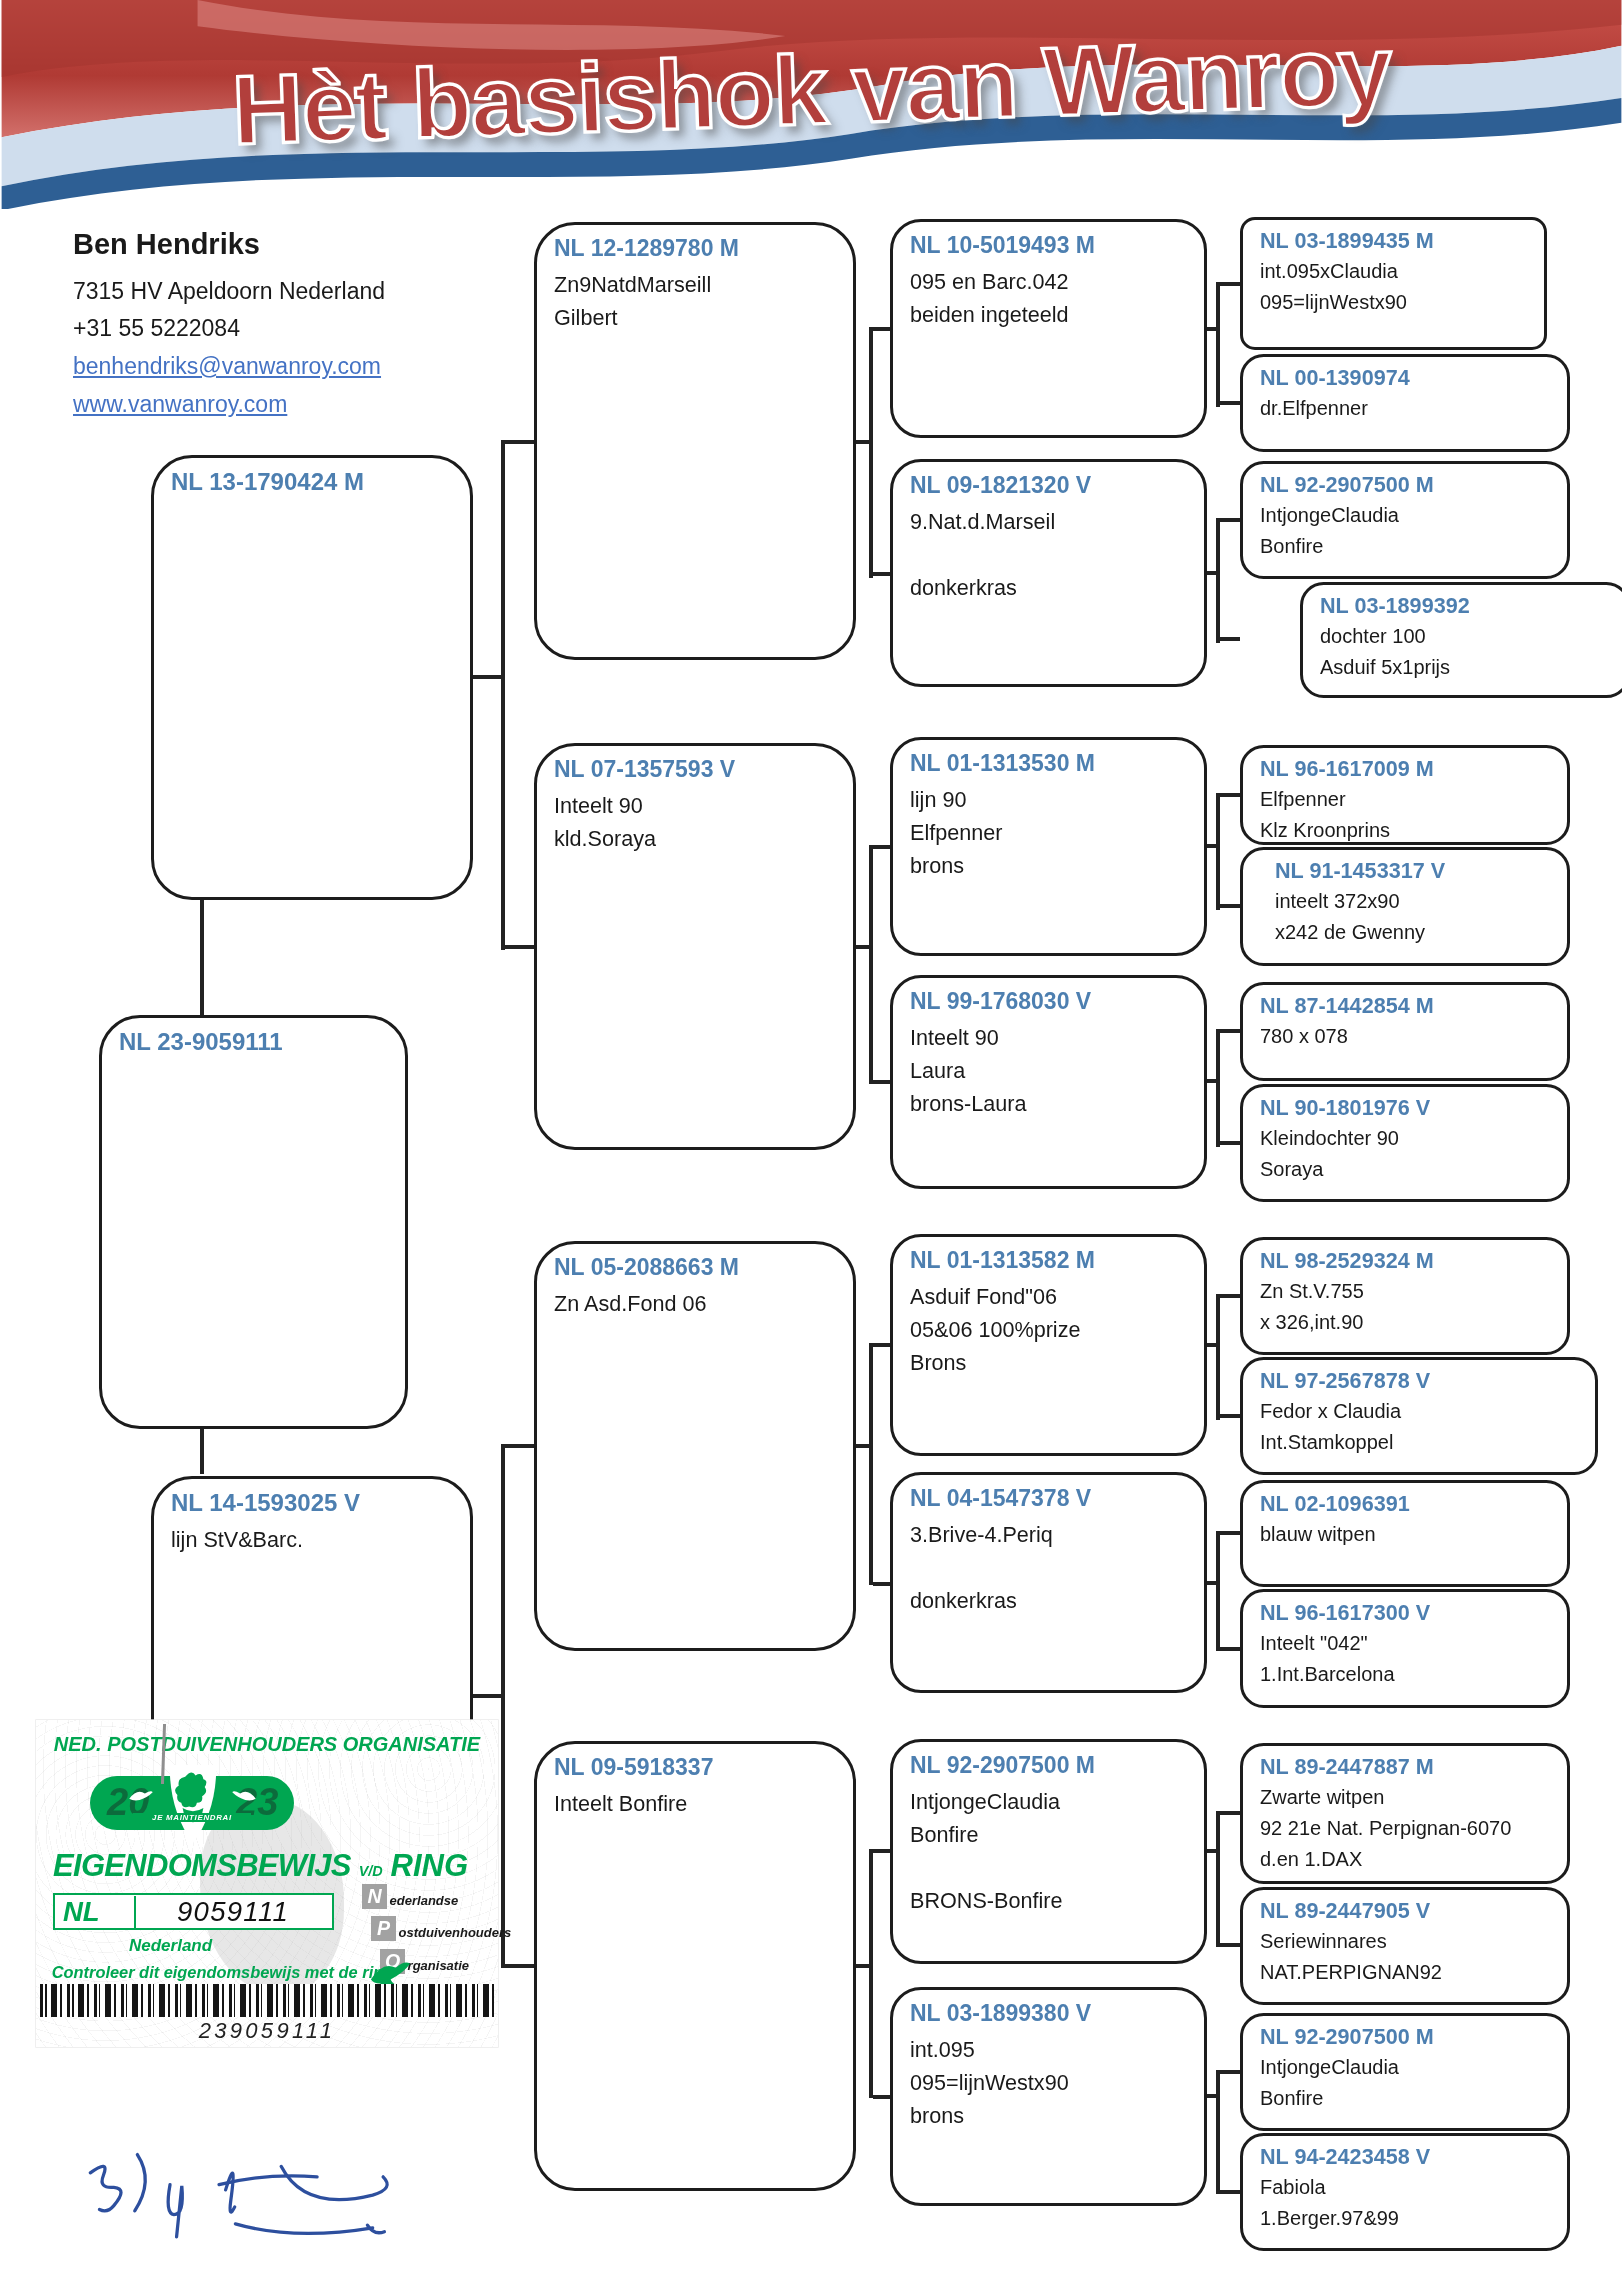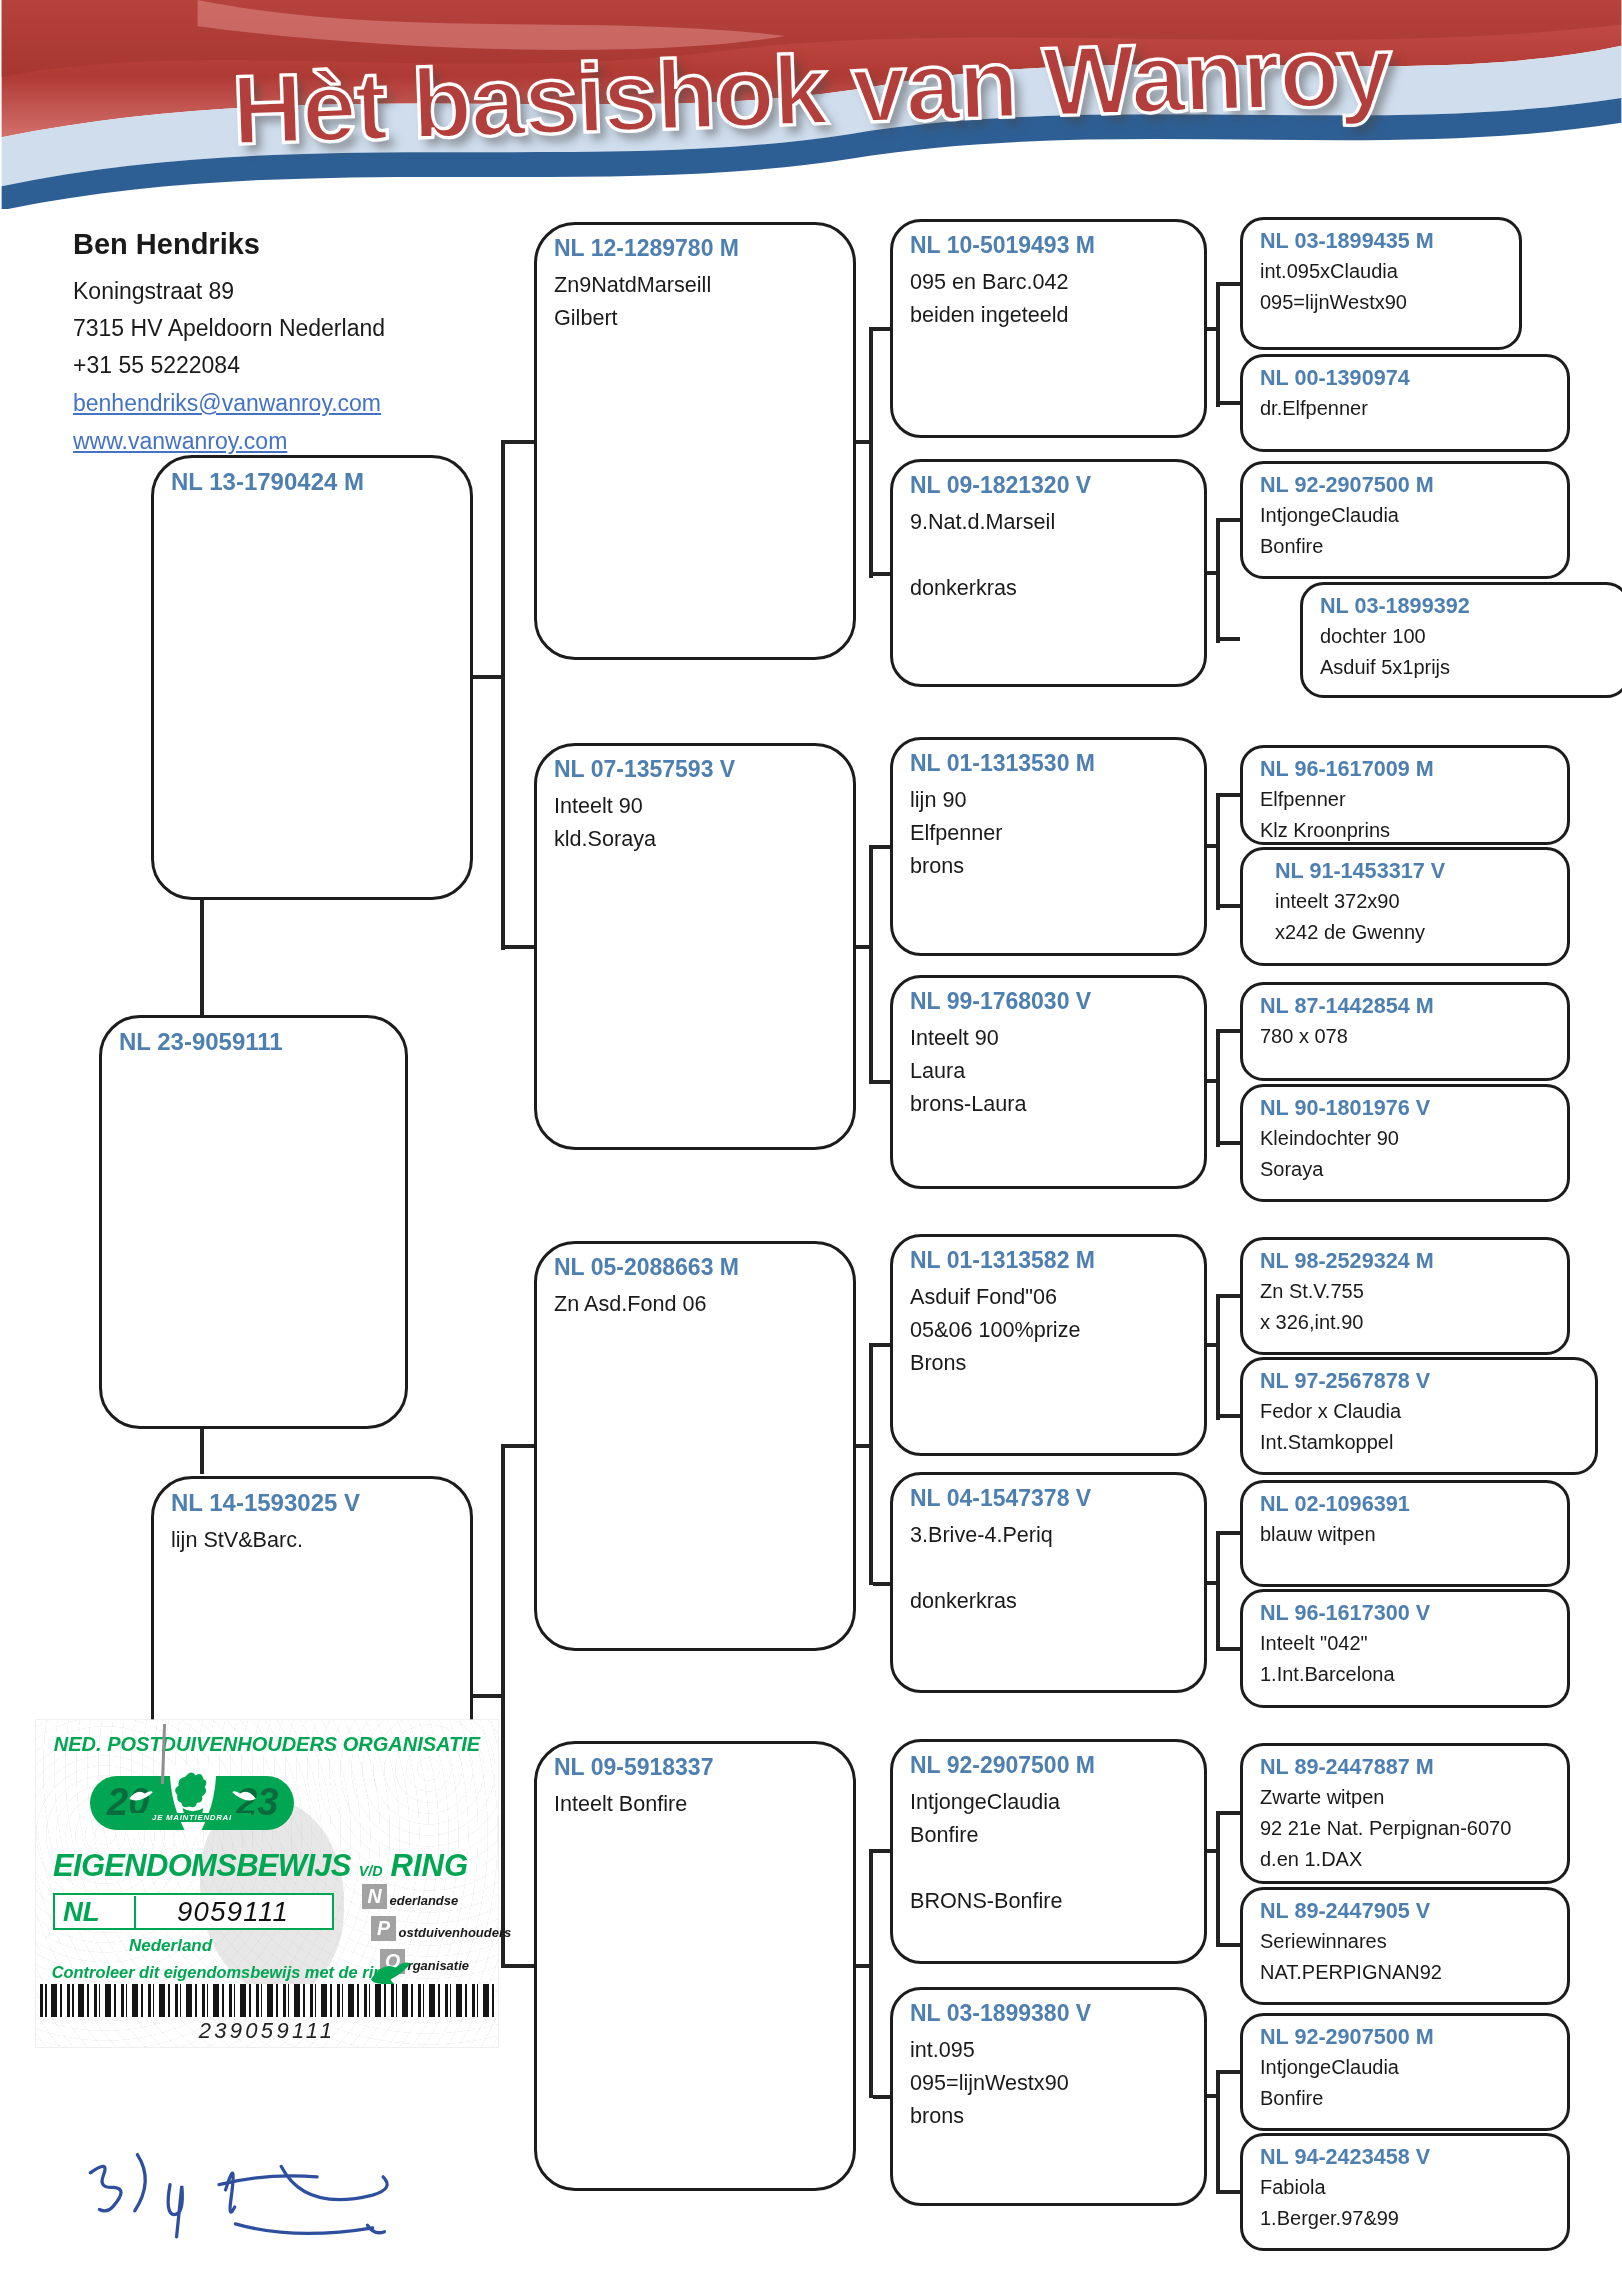--- a/index.html
+++ b/index.html
@@ -98,21 +98,20 @@
     <path d="M0,0 H2480 V38 C2000,92 1500,28 1100,78 C700,128 300,58 0,118 Z" fill="#a2332d" opacity="0.5"></path>
     <path d="M300,0 C600,60 900,20 1200,55 C1000,90 600,80 300,40 Z" fill="#e3928e" opacity="0.5"></path>
     <path d="M0,210 C500,110 950,200 1350,130 C1750,60 2150,140 2480,70 L2480,150 C2100,210 1700,140 1300,205 C900,268 450,190 0,285 Z" fill="#cfdded"></path>
     <path d="M0,285 C450,190 900,268 1300,205 C1700,140 2100,210 2480,150 L2480,188 C2100,248 1700,178 1300,243 C900,306 450,228 0,322 Z" fill="#2e5f94"></path>
   </svg>
   <div class="page-title">Hèt basishok van Wanroy</div>
 </div>
 
 <div class="owner">
   <div class="name">Ben Hendriks</div>
-  <div class="oline">Koningstraat 89</div>
   <div class="oline">7315 HV Apeldoorn Nederland</div>
   <div class="oline">+31 55 5222084</div>
   <div class="olink">benhendriks@vanwanroy.com</div>
   <div class="olink">www.vanwanroy.com</div>
 </div>
 
 <div class="cline" style="left:200px;top:899px;width:3.9px;height:116px;"></div>
 <div class="cline" style="left:200px;top:1428px;width:3.9px;height:46px;"></div>
 
 <div class="cline" style="left:472px;top:675px;width:29px;height:3.9px;"></div>
@@ -247,21 +246,21 @@
   <div class="bline"></div>
   <div class="bline">BRONS-Bonfire</div>
 </div>
 <div class="pbox r45" style="left:890px;top:1987px;width:317px;height:219px;">
   <div class="ring">NL 03-1899380 V</div>
   <div class="bline">int.095</div>
   <div class="bline">095=lijnWestx90</div>
   <div class="bline">brons</div>
 </div>
 
-<div class="pbox r35 g5" style="left:1240px;top:217px;width:282px;height:133px;">
+<div class="pbox r35 g5" style="left:1240px;top:217px;width:307px;height:133px;border-radius:15px;">
   <div class="ring">NL 03-1899435 M</div>
   <div class="bline">int.095xClaudia</div>
   <div class="bline">095=lijnWestx90</div>
 </div>
 <div class="pbox r35 g5" style="left:1240px;top:354px;width:330px;height:98px;">
   <div class="ring">NL 00-1390974</div>
   <div class="bline">dr.Elfpenner</div>
 </div>
 <div class="pbox r35 g5" style="left:1240px;top:461px;width:330px;height:118px;">
   <div class="ring">NL 92-2907500 M</div>

